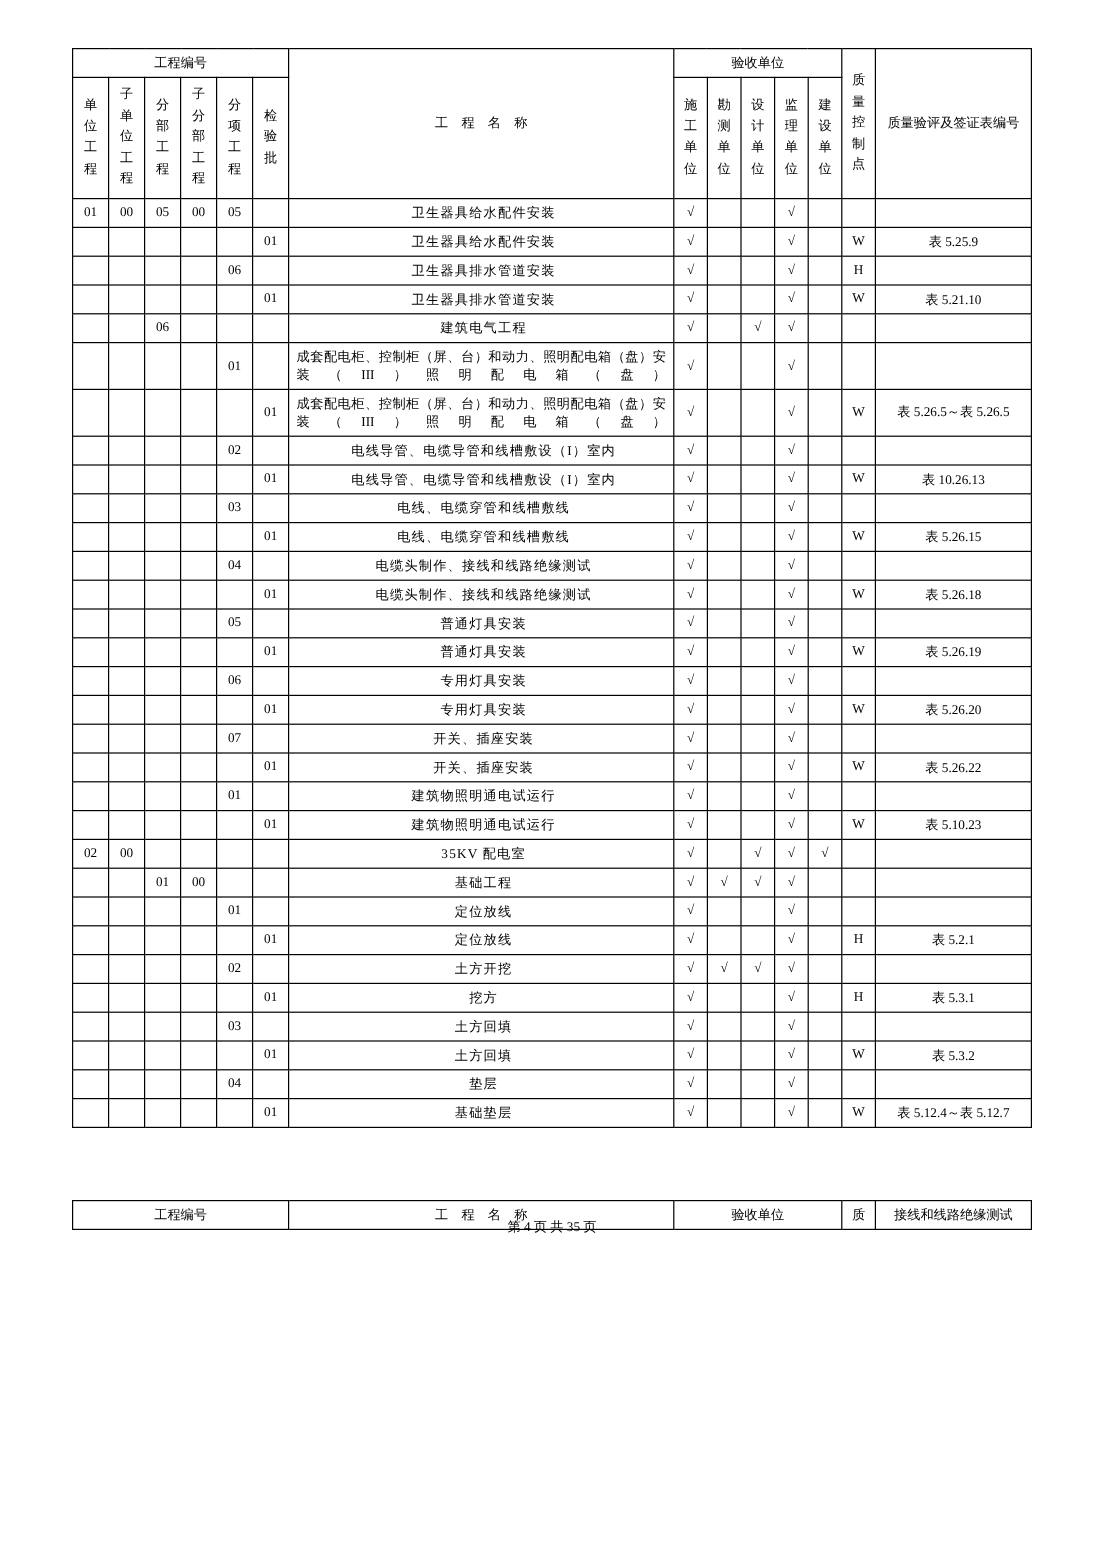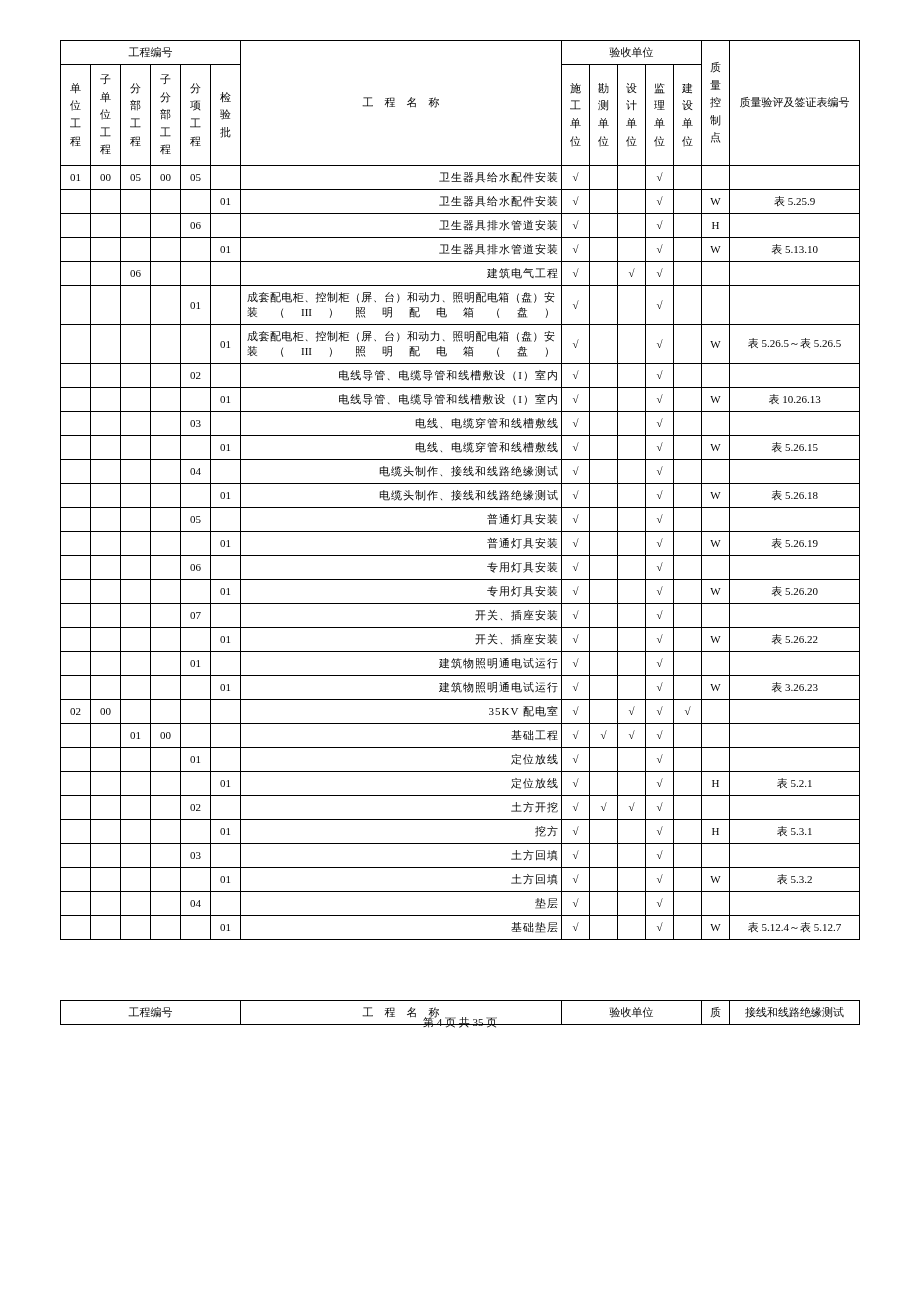--- a/index.html
+++ b/index.html
@@ -17,21 +17,21 @@
   }
   th, td {
     border: 1px solid #000;
     padding: 4px 2px;
     text-align: center;
     vertical-align: middle;
     font-weight: normal;
     word-break: break-all;
   }
   .name-col {
-    text-align: right;
+    text-align: center;
     padding-left: 6px;
     letter-spacing: 1px;
   }
   .name-col-justify {
     text-align: justify;
     text-align-last: justify;
     padding: 4px 6px;
   }
   .bold {
     font-weight: normal;
@@ -211,21 +211,21 @@
         <td></td>
         <td></td>
         <td>01</td>
         <td class="name-col">卫生器具排水管道安装</td>
         <td>√</td>
         <td></td>
         <td></td>
         <td>√</td>
         <td></td>
         <td>W</td>
-        <td>表 5.13.10</td>
+        <td>表 5.21.10</td>
       </tr>
       <tr>
         <td></td>
         <td></td>
         <td>06</td>
         <td></td>
         <td></td>
         <td></td>
         <td class="name-col bold">建筑电气工程</td>
         <td>√</td>
@@ -483,21 +483,21 @@
         <td></td>
         <td></td>
         <td>01</td>
         <td class="name-col">建筑物照明通电试运行</td>
         <td>√</td>
         <td></td>
         <td></td>
         <td>√</td>
         <td></td>
         <td>W</td>
-        <td>表 3.26.23</td>
+        <td>表 5.10.23</td>
       </tr>
       <tr>
         <td>02</td>
         <td>00</td>
         <td></td>
         <td></td>
         <td></td>
         <td></td>
         <td class="name-col bold">35KV 配电室</td>
         <td>√</td>

